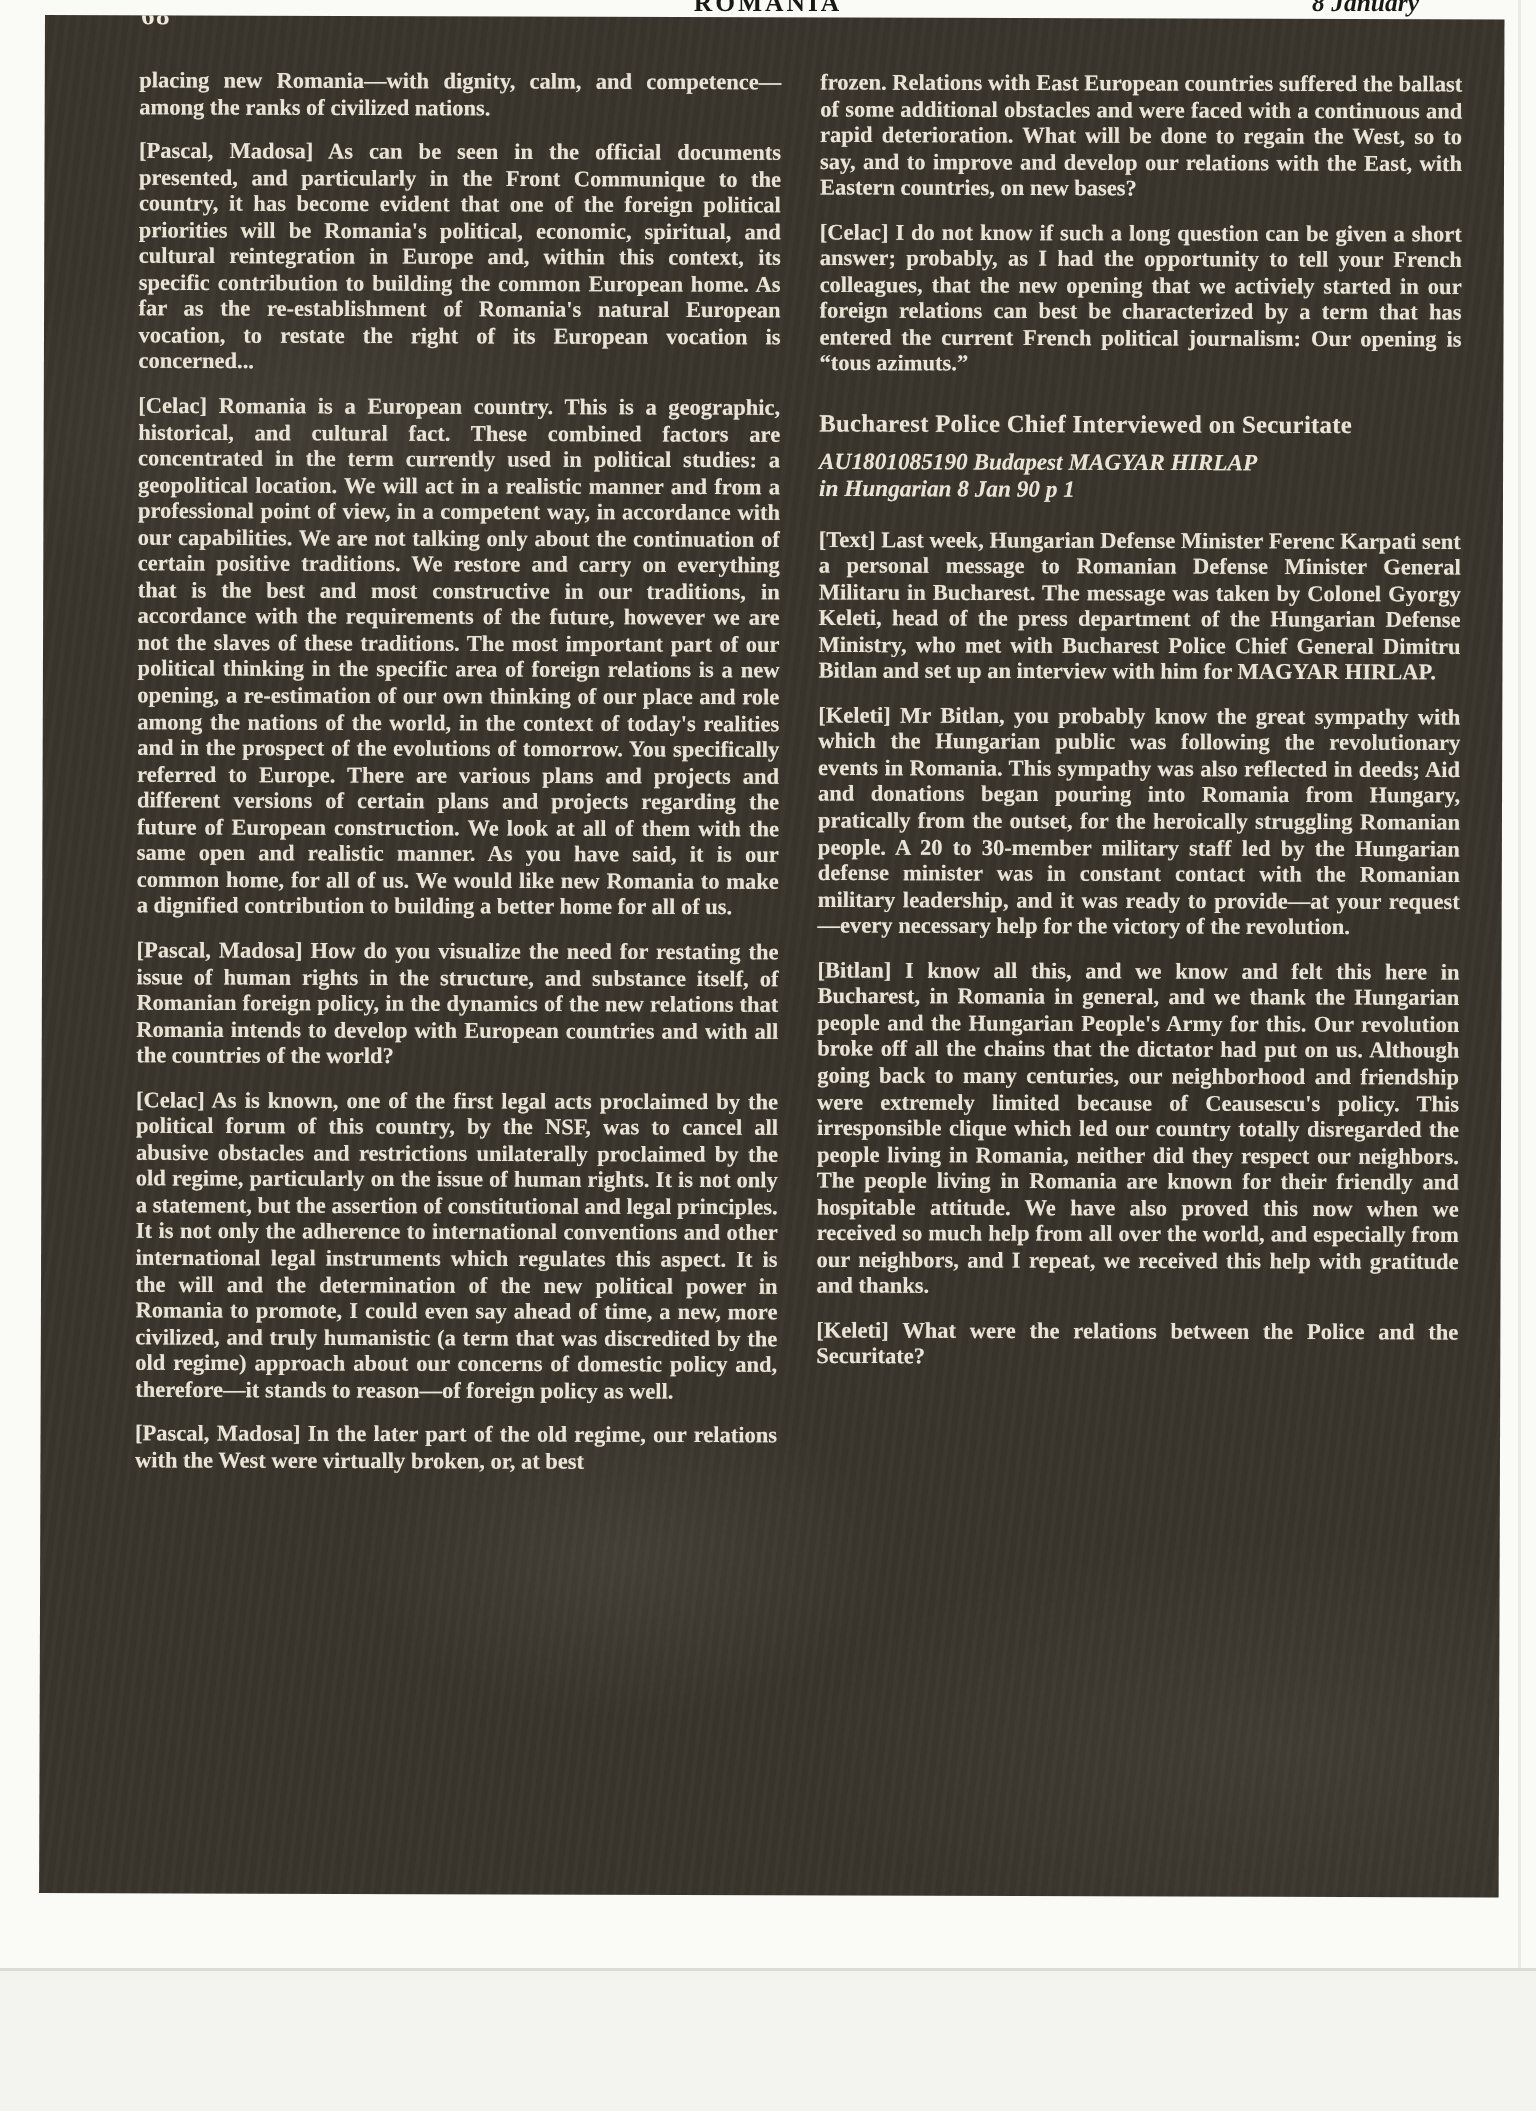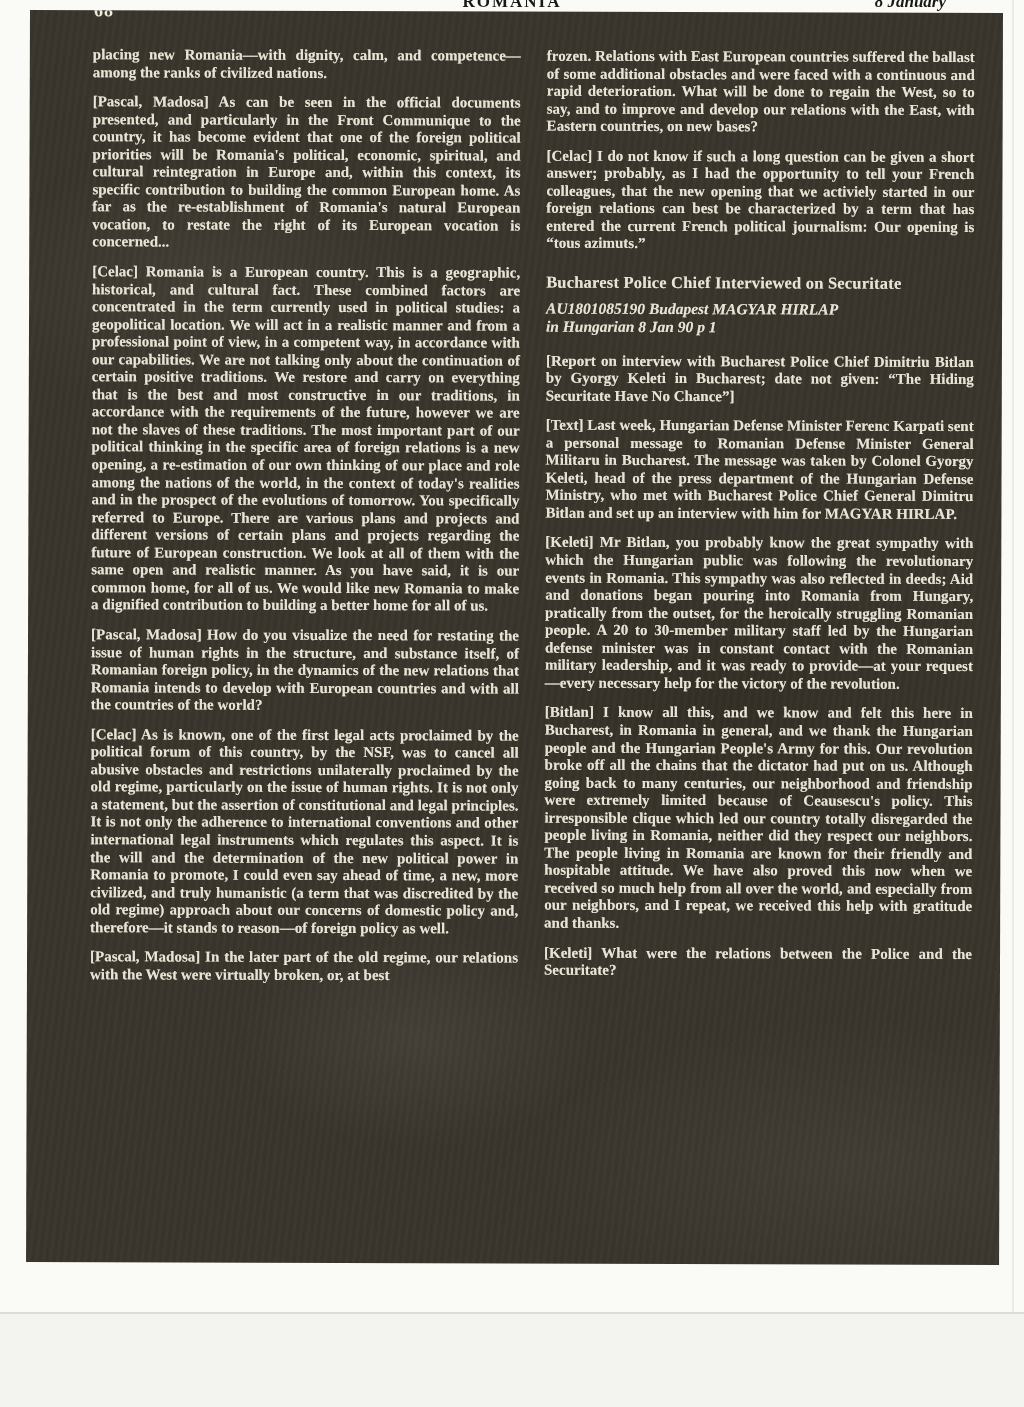--- a/index.html
+++ b/index.html
@@ -89,21 +89,20 @@
         <p class="block para">[Celac] As is known, one of the first legal acts proclaimed by the political forum of this country, by the NSF, was to cancel all abusive obstacles and restrictions unilaterally proclaimed by the old regime, particularly on the issue of human rights. It is not only a statement, but the assertion of constitutional and legal principles. It is not only the adherence to international conventions and other international legal instruments which regulates this aspect. It is the will and the determination of the new political power in Romania to promote, I could even say ahead of time, a new, more civilized, and truly humanistic (a term that was discredited by the old regime) approach about our concerns of domestic policy and, therefore—it stands to reason—of foreign policy as well.</p>
         <p class="block para">[Pascal, Madosa] In the later part of the old regime, our relations with the West were virtually broken, or, at best</p>
       </div>
 
     <div class="col col-right">
         <p class="block para">frozen. Relations with East European countries suffered the ballast of some additional obstacles and were faced with a continuous and rapid deterioration. What will be done to regain the West, so to say, and to improve and develop our relations with the East, with Eastern countries, on new bases?</p>
         <p class="block para">[Celac] I do not know if such a long question can be given a short answer; probably, as I had the opportunity to tell your French colleagues, that the new opening that we activiely started in our foreign relations can best be characterized by a term that has entered the current French political journalism: Our opening is “tous azimuts.”</p>
         <p class="block heading">Bucharest Police Chief Interviewed on Securitate</p>
         <p class="block source">AU1801085190 Budapest MAGYAR HIRLAP
 in Hungarian 8 Jan 90 p 1</p>
-        <p class="block para">[Report on interview with Bucharest Police Chief Dimitriu Bitlan by Gyorgy Keleti in Bucharest; date not given: “The Hiding Securitate Have No Chance”]</p>
         <p class="block para">[Text] Last week, Hungarian Defense Minister Ferenc Karpati sent a personal message to Romanian Defense Minister General Militaru in Bucharest. The message was taken by Colonel Gyorgy Keleti, head of the press department of the Hungarian Defense Ministry, who met with Bucharest Police Chief General Dimitru Bitlan and set up an interview with him for MAGYAR HIRLAP.</p>
         <p class="block para">[Keleti] Mr Bitlan, you probably know the great sympathy with which the Hungarian public was following the revolutionary events in Romania. This sympathy was also reflected in deeds; Aid and donations began pouring into Romania from Hungary, pratically from the outset, for the heroically struggling Romanian people. A 20 to 30-member military staff led by the Hungarian defense minister was in constant contact with the Romanian military leadership, and it was ready to provide—at your request—every necessary help for the victory of the revolution.</p>
         <p class="block para">[Bitlan] I know all this, and we know and felt this here in Bucharest, in Romania in general, and we thank the Hungarian people and the Hungarian People's Army for this. Our revolution broke off all the chains that the dictator had put on us. Although going back to many centuries, our neighborhood and friendship were extremely limited because of Ceausescu's policy. This irresponsible clique which led our country totally disregarded the people living in Romania, neither did they respect our neighbors. The people living in Romania are known for their friendly and hospitable attitude. We have also proved this now when we received so much help from all over the world, and especially from our neighbors, and I repeat, we received this help with gratitude and thanks.</p>
         <p class="block para">[Keleti] What were the relations between the Police and the Securitate?</p>
       </div>
   </div>
 
   <div class="crease-line"></div>
   <div class="bottom-paper"></div>
 

